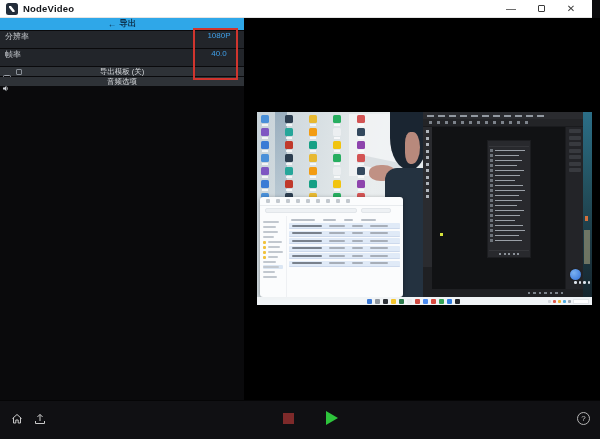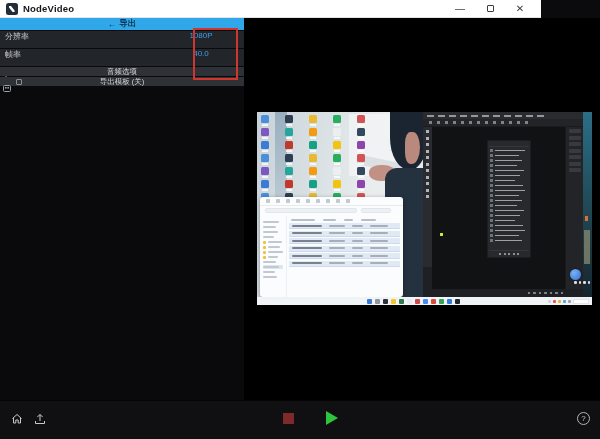--- a/index.html
+++ b/index.html
@@ -1,37 +1,37 @@
 <!DOCTYPE html>
 <html><head>
 <meta charset="utf-8">
 <style>
   * { margin:0; padding:0; box-sizing:border-box; }
   html,body { width:600px; height:439px; background:#000; }
   body { font-family:"Liberation Sans", sans-serif; }
   .app { position:relative; width:600px; height:439px; background:#0b0b0d; overflow:hidden; }
 
   
-  .titlebar { position:absolute; top:0; left:0; width:541px; height:18px; background:#ffffff;
+  .titlebar { position:absolute; top:0; left:0; width:592px; height:18px; background:#ffffff;
               border-bottom:1px solid #e4e4e4; display:flex; align-items:center; padding:0 6px; gap:5px; z-index:30; }
   .logo { width:12px; height:12px; background:#232d3a; border-radius:2.5px; display:flex; align-items:center; justify-content:center; }
   .logo svg { display:block; }
   .apptitle { font-size:9.5px; font-weight:700; color:#14161a; letter-spacing:.2px; }
   .wincontrols { margin-left:auto; display:flex; }
   .winbtn { width:30px; height:18px; border:none; background:none; display:flex; align-items:center; justify-content:center;
             font-size:10px; color:#3c3c3c; cursor:default; font-family:"Liberation Sans",sans-serif; }
   .maxglyph { width:7px; height:7px; border:1px solid #3c3c3c; border-radius:1px; display:block; }
 
   
   .left-panel { position:absolute; top:18px; left:0; width:244px; height:382px; background:#0a0a0c; z-index:10; }
   .panel-header { height:12px; background:#2fa7e8; display:flex; align-items:center; justify-content:center; gap:3px;
                   font-size:8.5px; font-weight:700; color:#0e3450; }
   .setting-row { height:17px; margin-top:1px; background:#22252a; display:flex; align-items:flex-start;
                  padding-left:5px; font-size:8px; color:#c9cdd2; }
-  .s-value { margin-left:auto; margin-right:22px; width:42px; text-align:center; color:#3f9fe8; }
+  .s-value { margin-left:auto; margin-right:4px; width:42px; text-align:center; color:#3f9fe8; }
   .red-annotation { position:absolute; left:193px; top:10px; width:45px; height:52px; border:2px solid #d0352e; z-index:5; pointer-events:none; }
   .section-row { height:9px; margin-top:1px; background:#2e3237; position:relative; display:flex; align-items:center; }
   .sec-label { position:absolute; left:0; right:0; text-align:center; font-size:7.5px; color:#d8dbde; }
   .sec-ic { position:absolute; left:3px; top:1px; }
   .cb { position:absolute; left:16px; top:1.5px; width:6px; height:6px; border:1px solid #8a9098; border-radius:1px; background:transparent; z-index:2;}
 
   
   .preview-col { position:absolute; left:244px; top:18px; width:356px; height:382px; background:#000; }
   .video-frame { position:absolute; left:13px; top:94px; width:335px; height:193px; background:#dfe4e7; overflow:hidden; }
 
@@ -157,38 +157,38 @@
     </div>
     <div class="setting-row">
       <span>帧率</span>
       <span class="s-value">40.0</span>
     </div>
 
     <div class="red-annotation"></div>
 
     <div class="section-row">
       <span class="sec-ic">
-        <svg width="7" height="7" viewBox="0 0 7 7">
-            <path d="M0 2.4 L1.6 2.4 L3.4 0.8 L3.4 6.2 L1.6 4.6 L0 4.6 Z" fill="#cfd3d8"></path>
-            <path d="M4.4 2.2 L5 2.2 L5 4.8 L4.4 4.8 Z" fill="#cfd3d8"></path>
-          </svg>
-      </span>
-      <span class="sec-label">音频选项</span>
-    </div>
-
-    <div class="section-row">
-      <span class="sec-ic">
         <svg width="8" height="7" viewBox="0 0 8 7">
             <rect x="0.5" y="0.5" width="7" height="6" rx="1" fill="none" stroke="#9aa0a8"></rect>
             <rect x="2" y="2" width="1.6" height="1.6" fill="#9aa0a8"></rect>
             <rect x="4.4" y="2" width="1.6" height="1.6" fill="#9aa0a8"></rect>
           </svg>
       </span>
       <span class="cb"></span>
       <span class="sec-label">导出模板 (关)</span>
+    </div>
+
+    <div class="section-row">
+      <span class="sec-ic">
+        <svg width="7" height="7" viewBox="0 0 7 7">
+            <path d="M0 2.4 L1.6 2.4 L3.4 0.8 L3.4 6.2 L1.6 4.6 L0 4.6 Z" fill="#cfd3d8"></path>
+            <path d="M4.4 2.2 L5 2.2 L5 4.8 L4.4 4.8 Z" fill="#cfd3d8"></path>
+          </svg>
+      </span>
+      <span class="sec-label">音频选项</span>
     </div>
   </div>
 
   <div class="preview-col">
     <div class="video-frame">
       <div class="desktop-bg"></div>
       <div class="wall-band"></div>
       <div class="paper"></div>
       <div class="bottle"></div>
       <div class="hand"></div>

